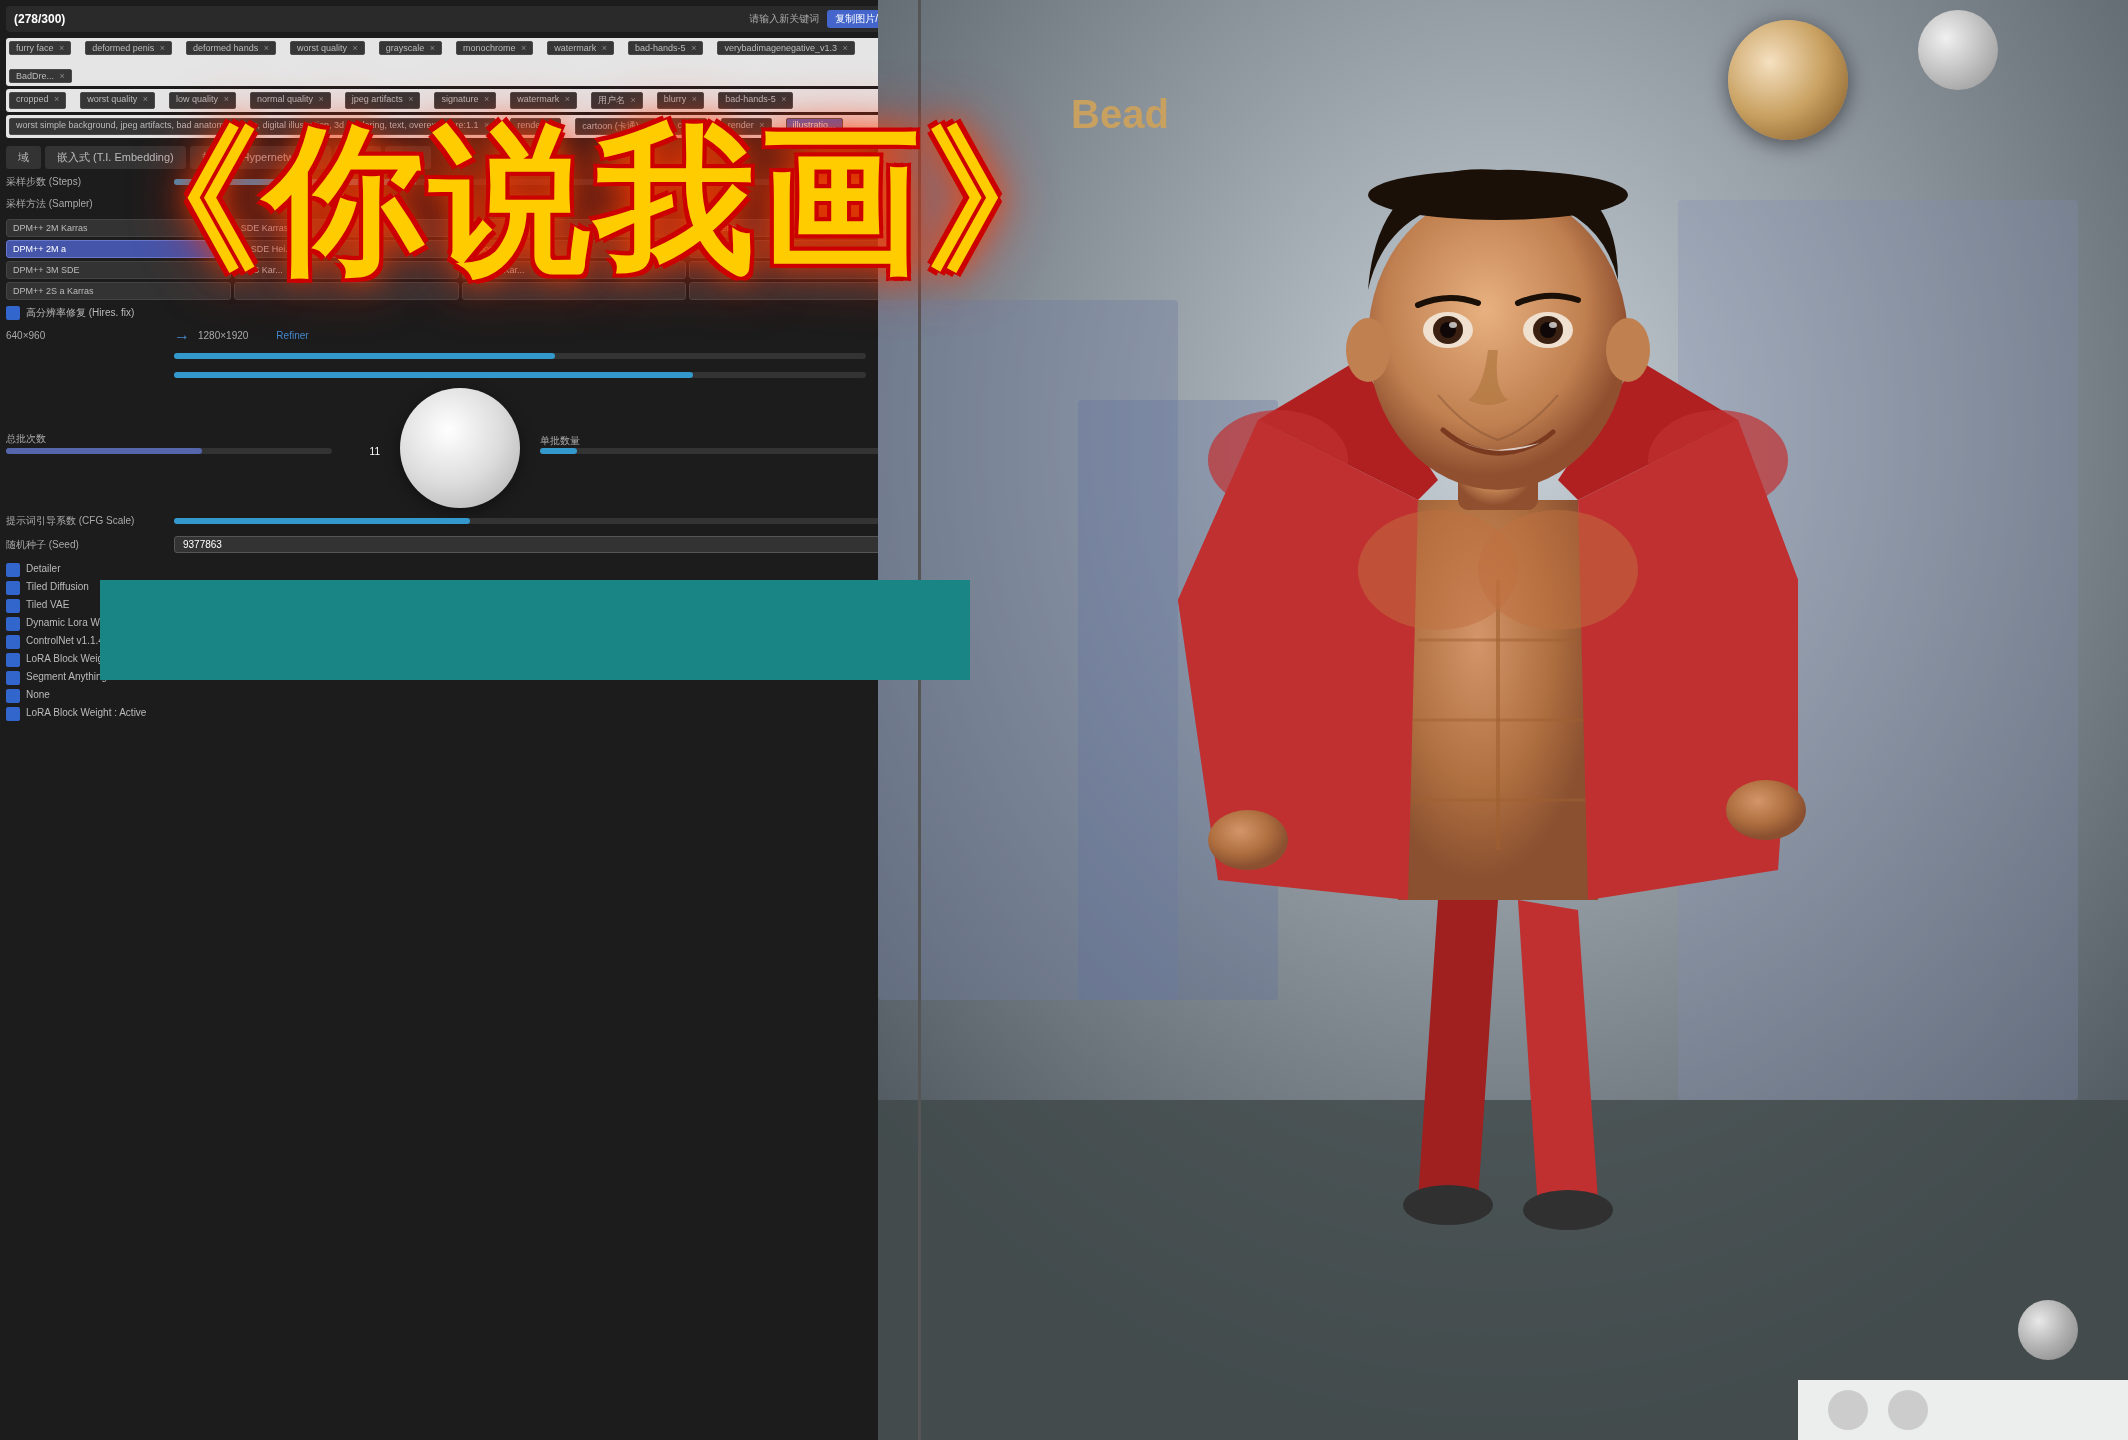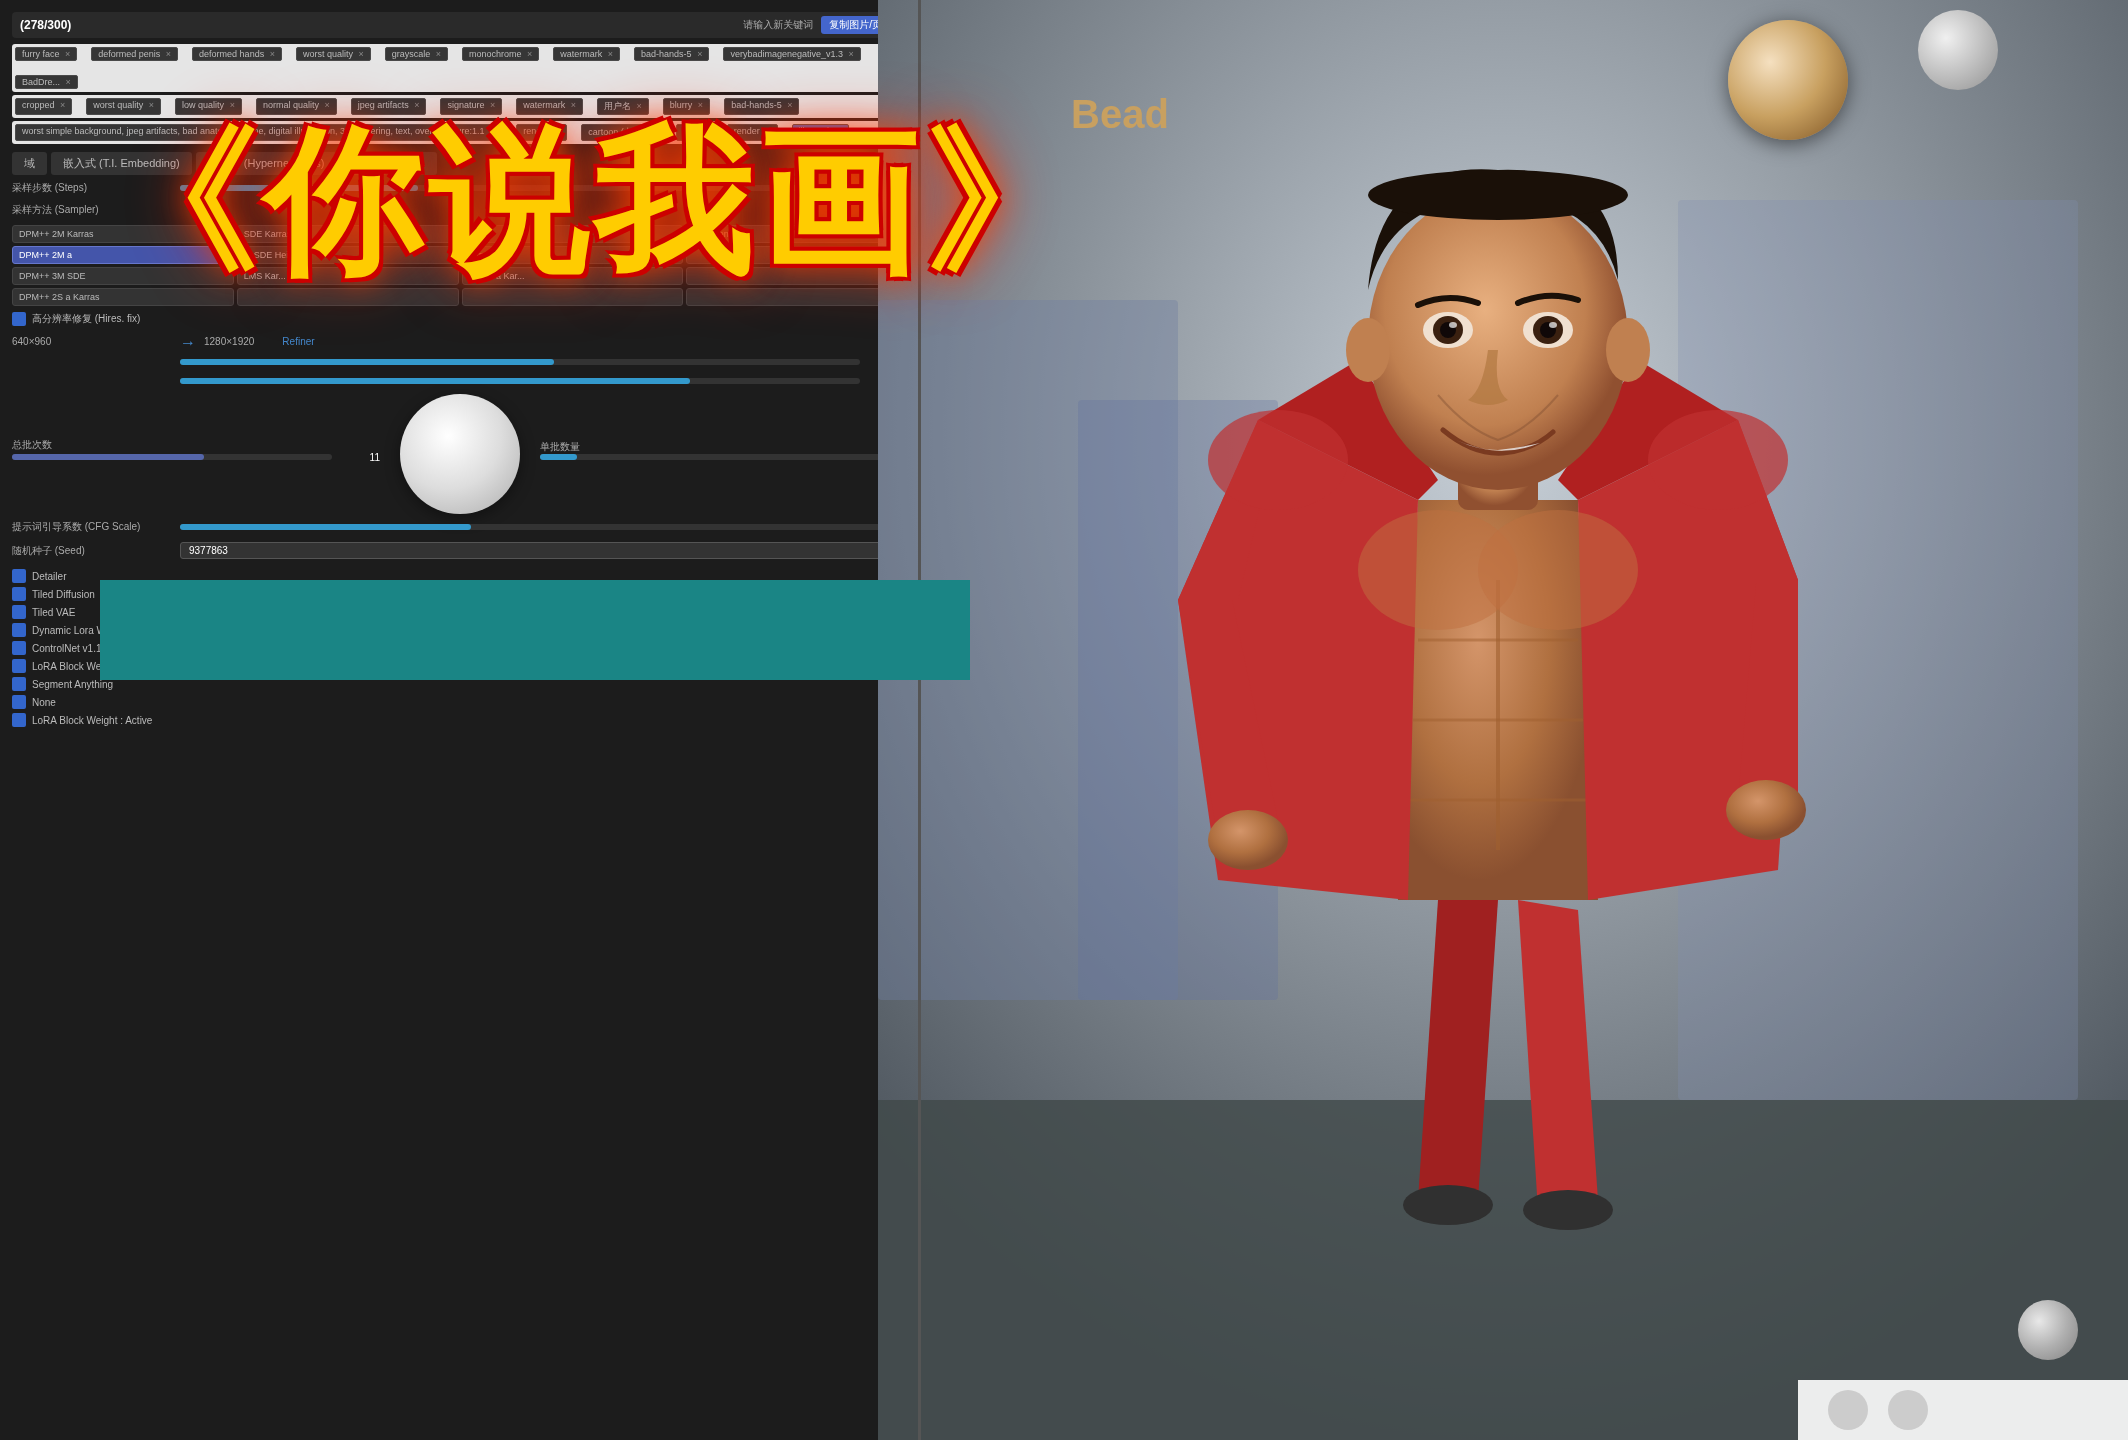--- a/index.html
+++ b/index.html
@@ -31,21 +31,21 @@
     }
 
     
     .sd-ui {
       position: absolute;
       top: 0;
       left: 0;
       width: 920px;
       height: 850px;
       background: #1c1c1c;
-      padding: 12px;
+      padding: 6px;
       font-size: 11px;
       color: #ccc;
     }
 
     .sd-topbar {
       display: flex;
       align-items: center;
       gap: 8px;
       margin-bottom: 6px;
       font-size: 11px;
@@ -171,21 +171,21 @@
       margin: 6px 0;
     }
 
     .size-arrow {
       color: #4488cc;
       font-size: 16px;
     }
 
     .checkbox-row {
       display: flex;
-      align-items: center;
+      align-items: flex-start;
       gap: 6px;
       margin: 4px 0;
     }
 
     .checkbox-box {
       width: 14px;
       height: 14px;
       background: #3366cc;
       border-radius: 2px;
       display: inline-block;

